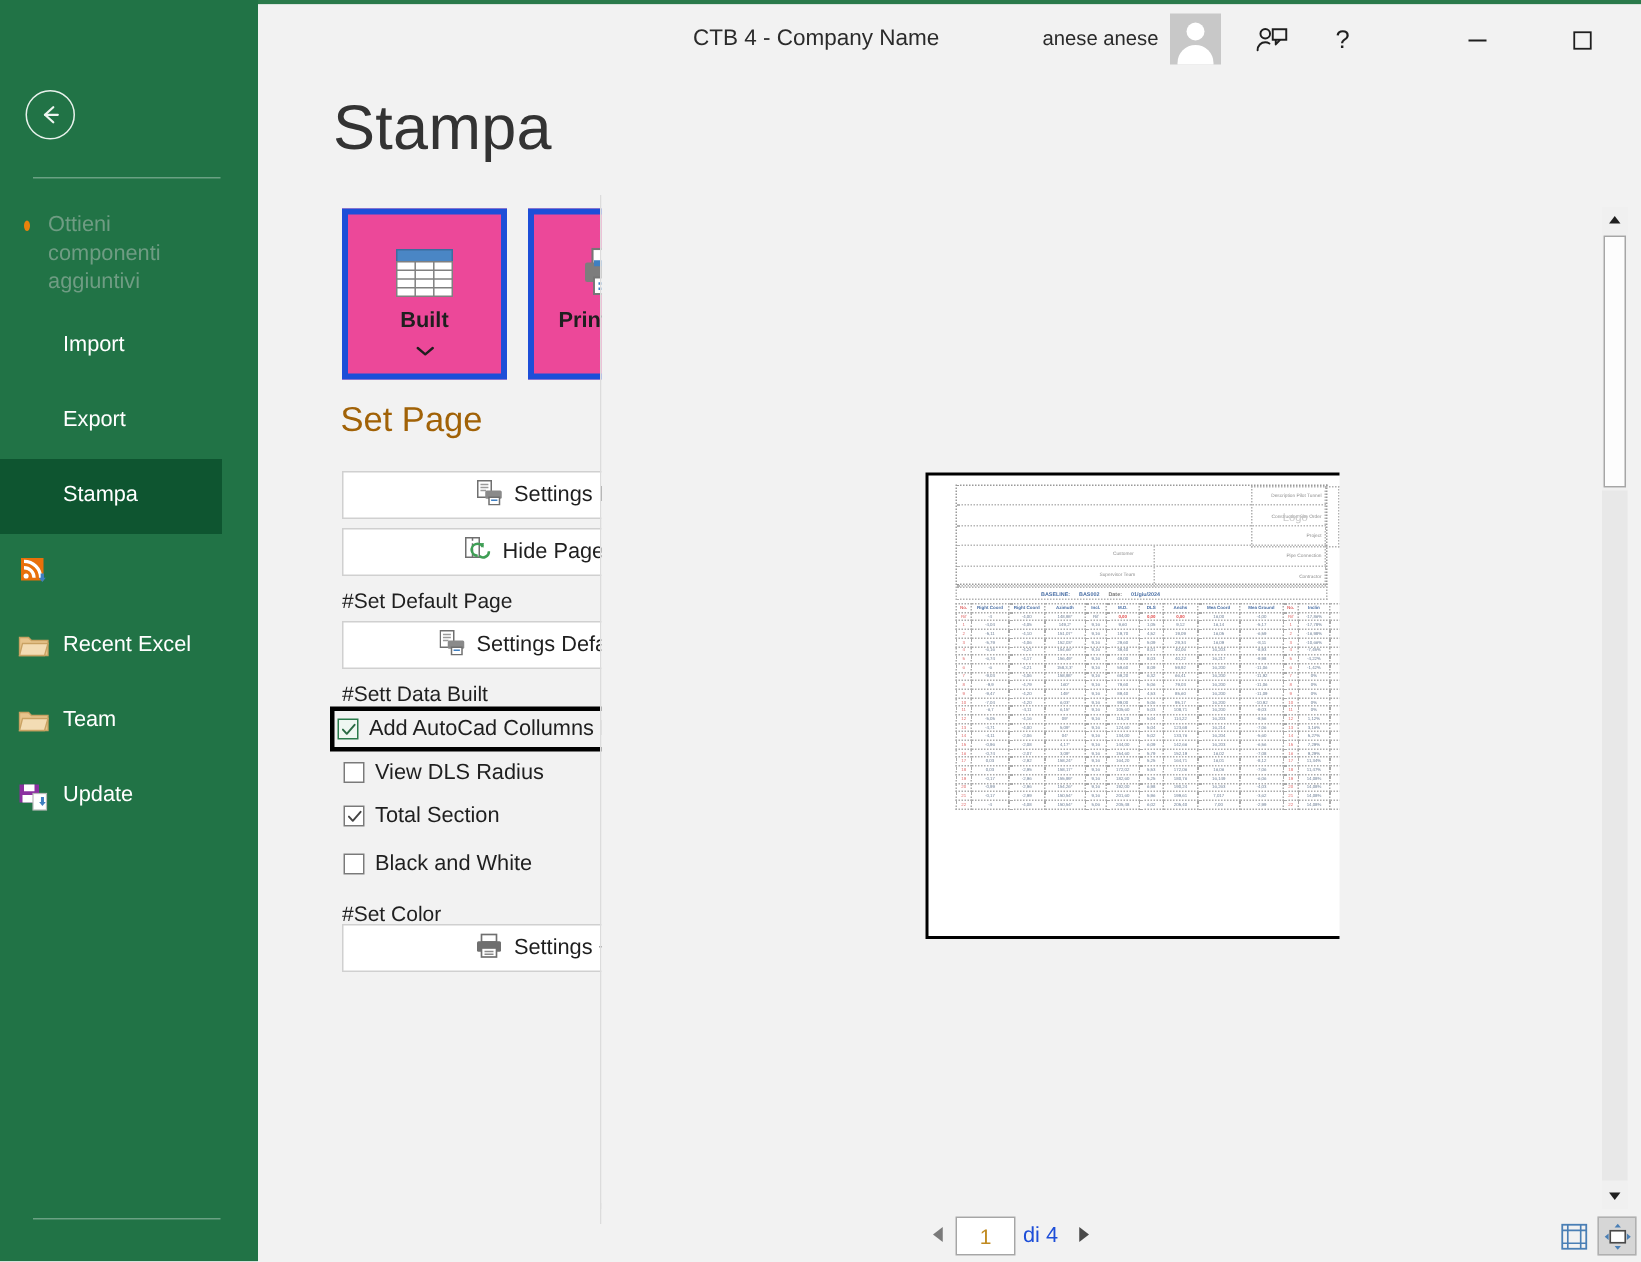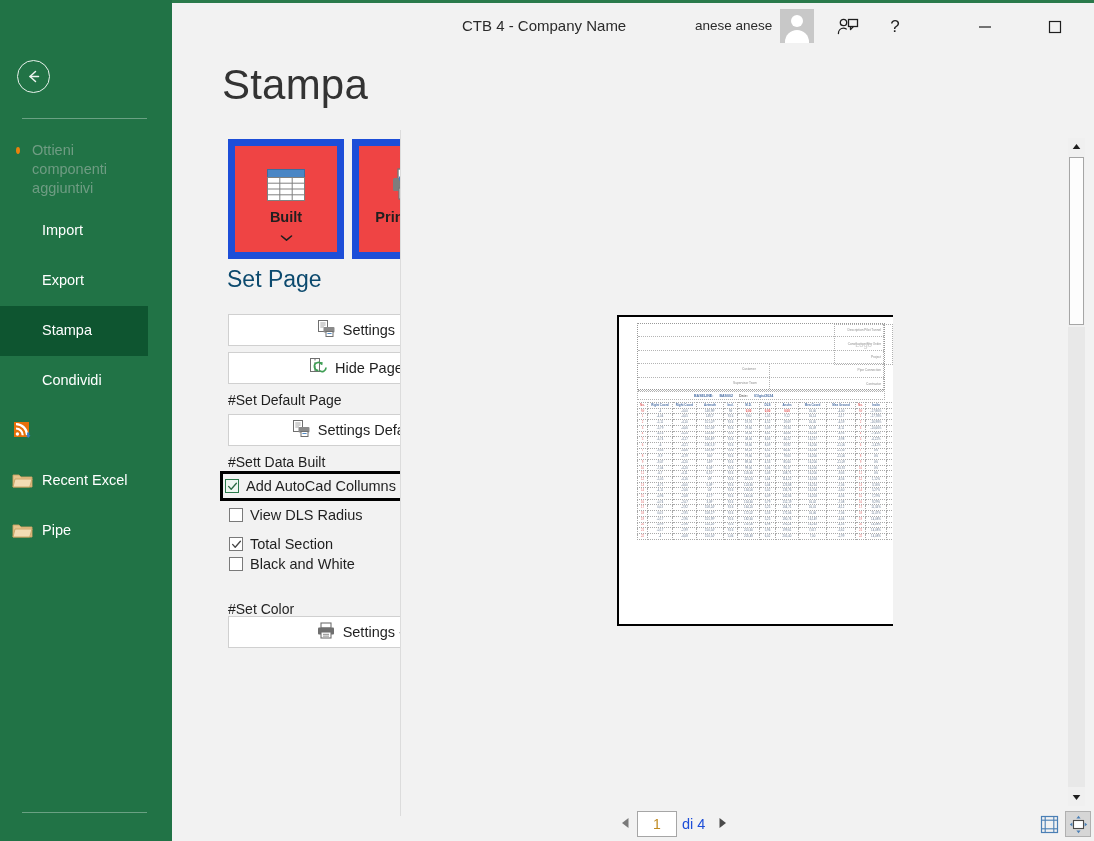--- a/index.html
+++ b/index.html
@@ -134,39 +134,39 @@
   
   .page-title {
     position: absolute; left: 50px; top: 58px;
     font-size: 42px; font-weight: 300;
     color: #333333; letter-spacing: 0.2px;
   }
 
   
   .bigbtn {
     position: absolute;
-    background: #ef4444;
-    border: 7px solid #1d4ed8;
+    background: #ec4899;
+    border: 4px solid #1d4ed8;
     display: flex; flex-direction: column;
     align-items: center;
     cursor: pointer;
   }
   .bigbtn-built { left: 56px; top: 136px; width: 102px; height: 106px; }
   .bigbtn-print { left: 180px; top: 136px; width: 102px; height: 106px; }
   .bigbtn .bico { margin-top: 17px; height: 44px; display:flex; align-items:center; justify-content:center;}
   .bigbtn .blabel {
     font-size: 14.5px; color: #1f1f1f; font-weight: 600;
     text-align: center; line-height: 1.22; margin-top: 2px;
   }
   .bigbtn .chev { margin-top: 1px; }
 
   
   .section-title {
     position: absolute; left: 55px; top: 263px;
-    font-size: 23px; font-weight: 300; color: #0c4a6e;
+    font-size: 23px; font-weight: 300; color: #a16207;
   }
 
   
   .widebtn {
     position: absolute; left: 56px;
     width: 302px; height: 32px;
     background: #ffffff;
     border: 1px solid #d0d0d0;
     display: flex; align-items: center; justify-content: center;
     gap: 8px;
@@ -192,21 +192,21 @@
   .cbrow {
     position: absolute; left: 57px;
     display: flex; align-items: center;
     height: 22px;
     font-size: 14.5px; color: #1f1f1f;
     cursor: pointer;
   }
   .cb-autocad { top: 473px; }
   .cb-dls     { top: 501px; }
   .cb-total   { top: 530px; }
-  .cb-bw      { top: 550px; }
+  .cb-bw      { top: 562px; }
   .cbrow .box {
     width: 14px; height: 14px;
     border: 1px solid #7a7a7a;
     background: #ffffff;
     margin-right: 7px;
     display: flex; align-items: center; justify-content: center;
     box-sizing: border-box;
     position: relative;
   }
   .cbrow.checked .box { background: #ffffff; }
@@ -420,24 +420,20 @@
       <div class="nav-item">
         <div class="nav-ico empty"></div>
         <div class="nav-label">Export</div>
       </div>
 
       <div class="nav-item selected">
         <div class="nav-ico empty"></div>
         <div class="nav-label">Stampa</div>
       </div>
 
-      <div class="nav-item">
-        <div class="nav-ico empty"></div>
-        <div class="nav-label">Condividi</div>
-      </div>
 
       <div class="nav-item">
         <div class="nav-ico">
           <svg width="20" height="20" viewBox="0 0 20 20">
             <rect x="1" y="1" width="15" height="15" fill="#e8700a"></rect>
             <circle cx="4.4" cy="13" r="1.7" fill="#ffffff"></circle>
             <path d="M3 8.6a5.6 5.6 0 0 1 5.6 5.6h2.2A7.8 7.8 0 0 0 3 6.4z" fill="#ffffff"></path>
             <path d="M3 4.3a10 10 0 0 1 10 10h2.2A12 12 0 0 0 3 2.1z" fill="#ffffff"></path>
             <path d="M15.2 11.4v4.2" stroke="#3f7fc1" stroke-width="2.2" fill="none"></path>
             <path d="M12.9 14.2 L15.2 17 L17.5 14.2z" fill="#3f7fc1"></path>
@@ -455,23 +451,36 @@
         <div class="nav-label">Recent Excel</div>
       </div>
 
       <div class="nav-item">
         <div class="nav-ico">
           <svg width="22" height="18" viewBox="0 0 22 18">
             <path d="M1 3h6l2 2h11v10H1z" fill="#e7c48c" stroke="#c9a263" stroke-width="0.9"></path>
             <path d="M3 7h17l-2.3 8H1z" fill="#f3dcb4" stroke="#c9a263" stroke-width="0.9"></path>
           </svg>
         </div>
-        <div class="nav-label">Pipe</div>
-      </div>
-
+        <div class="nav-label">Team</div>
+      </div>
+
+      <div class="nav-item">
+        <div class="nav-ico">
+          <svg width="22" height="20" viewBox="0 0 22 20">
+            <rect x="1" y="2" width="13" height="12" fill="#8b2fa0"></rect>
+            <rect x="4" y="2" width="7" height="4.5" fill="#ffffff"></rect>
+            <rect x="3" y="9" width="9" height="5" fill="#ffffff"></rect>
+            <rect x="10" y="8" width="9" height="11" fill="#ffffff" stroke="#b9b9b9" stroke-width="0.8"></rect>
+            <path d="M16.3 10.3v4.4" stroke="#3f7fc1" stroke-width="2" fill="none"></path>
+            <path d="M14.1 13.6 L16.3 16.4 L18.5 13.6z" fill="#3f7fc1"></path>
+          </svg>
+        </div>
+        <div class="nav-label">Update</div>
+      </div>
 
 
     </div>
   </div>
 
   <div class="main">
 
     <div class="titlebar">
       <div class="doc-title">CTB 4  -  Company Name</div>
       <div class="acct-name">anese anese</div>

